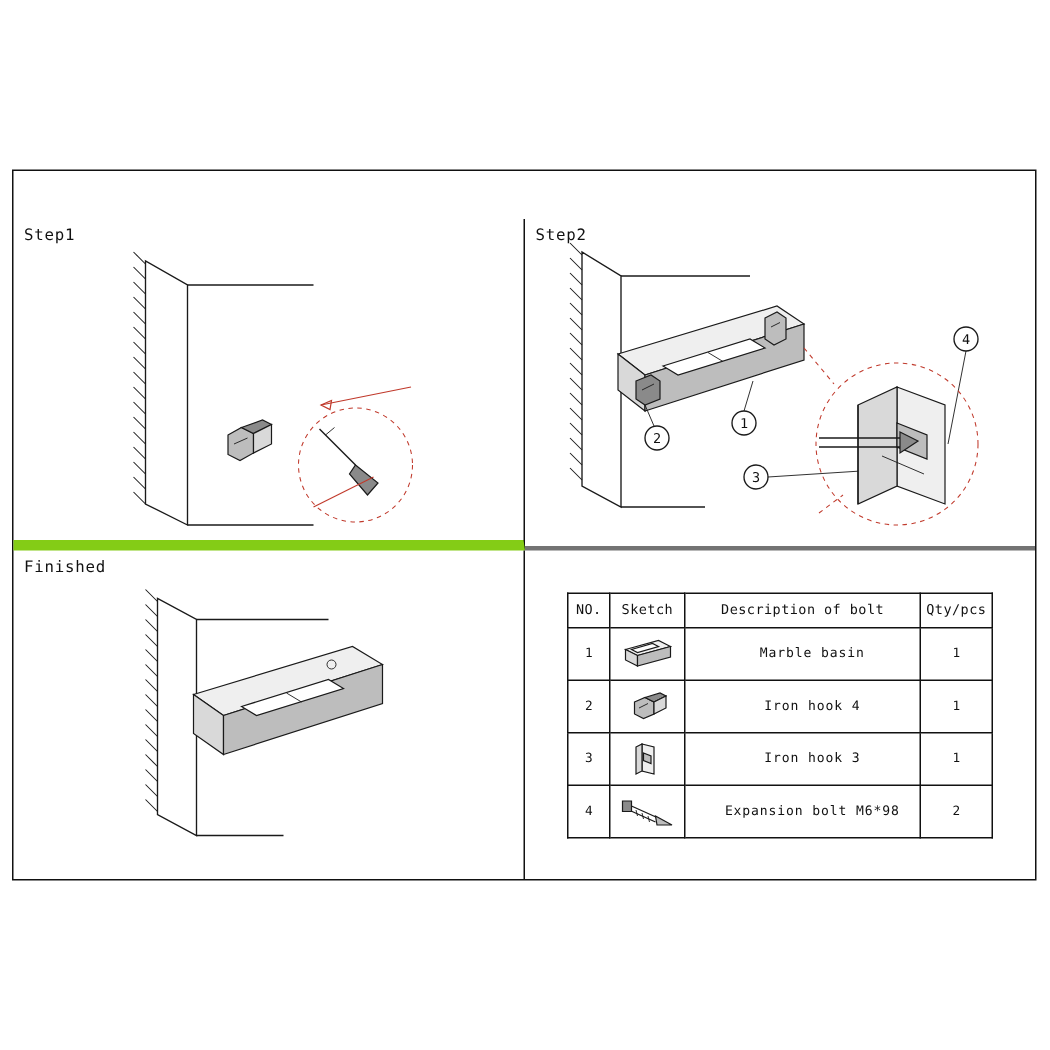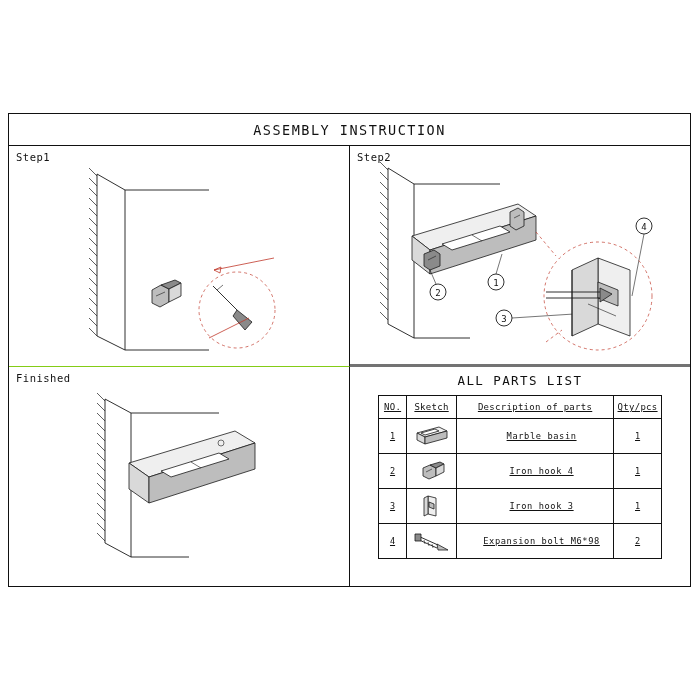--- a/index.html
+++ b/index.html
@@ -43,21 +43,21 @@
     position: absolute;
     box-sizing: border-box;
   }
   .quad-label {
     position: absolute;
     left: 7px;
     top: 5px;
     font-size: 10.5px;
     letter-spacing: 0.5px;
   }
-  #q-step1 { left: 0; top: 32px; width: 341px; height: 221px; border-right: 1px solid #111; border-bottom: 1px solid #84cc16; }
+  #q-step1 { left: 0; top: 32px; width: 341px; height: 221px; border-right: 1px solid #111; border-bottom: 7px solid #84cc16; }
   #q-step2 { left: 341px; top: 32px; width: 340px; height: 221px; border-bottom: 3px solid #737373; }
   #q-finished { left: 0; top: 253px; width: 341px; height: 219px; border-right: 1px solid #111; text-decoration: underline; }
   #q-parts { left: 341px; top: 253px; width: 340px; height: 219px; }
 
   .parts-title {
     position: absolute;
     left: 0;
     top: 6px;
     width: 100%;
     text-align: center;
@@ -71,21 +71,20 @@
     width: 284px;
     border-collapse: collapse;
     font-size: 8.5px;
   }
   table.parts th, table.parts td {
     border: 1px solid #111;
     text-align: center;
     vertical-align: middle;
     padding: 0;
     font-weight: normal;
-    text-decoration: underline;
   }
   table.parts thead th { height: 22px; font-size: 9px; letter-spacing: 0.3px; }
   table.parts tbody td { height: 34px; }
   .col-no { width: 26px; }
   .col-sketch { width: 47px; margin-left: 44px; }
   .col-desc { width: 150px; }
   .col-qty { width: 45px; }
   .desc-text { letter-spacing: 0.6px; font-size: 8.7px; padding-left: 13px; }
   .sketch-cell svg { display: block; margin: 0 auto; }
 
@@ -100,23 +99,20 @@
   .fill-md { fill: #bdbdbd; stroke: #1a1a1a; stroke-width: 0.8; }
   .fill-dk { fill: #8a8a8a; stroke: #1a1a1a; stroke-width: 0.8; }
   .fill-w { fill: #ffffff; stroke: #1a1a1a; stroke-width: 0.8; }
   .callout-txt { font-family: "DejaVu Sans Mono", monospace; font-size: 9px; fill: #111; }
 </style>
 </head>
 <body>
 
 <div class="sheet">
 
-  <div class="title-bar">
-    <span class="title-text">ASSEMBLY INSTRUCTION</span>
-  </div>
 
   <div class="quad" id="q-step1">
     <span class="quad-label">Step1</span>
     <svg class="art" width="341" height="221" viewBox="0 0 341 221">
 
       <g>
         <path class="ln" d="M88 28 L88 190 L116 204 L116 44 Z"></path>
         <path class="ln" d="M116 44 L200 44"></path>
         <path class="ln" d="M116 204 L200 204"></path>
         <g class="hatch">
@@ -277,27 +273,26 @@
         <polygon class="fill-gray" points="120,96 140,110 140,136 120,122"></polygon>
         <polygon class="fill-md" points="140,110 246,76 246,102 140,136"></polygon>
         <polygon class="fill-w" points="152,104 210,86 220,92 162,110"></polygon>
         <path class="ln-thin" d="M182 95 L192 101"></path>
         <circle class="ln-thin" cx="212" cy="76" r="3" fill="#bdbdbd"></circle>
       </g>
     </svg>
   </div>
 
   <div class="quad" id="q-parts">
-    <div class="parts-title">ALL PARTS LIST</div>
     <table class="parts">
       <thead>
         <tr>
           <th class="col-no">NO.</th>
           <th class="col-sketch">Sketch</th>
-          <th class="col-desc">Description of parts</th>
+          <th class="col-desc">Description of bolt</th>
           <th class="col-qty">Qty/pcs</th>
         </tr>
       </thead>
       <tbody>
         <tr>
           <td>1</td>
           <td class="sketch-cell">
             <svg width="38" height="24" viewBox="0 0 38 24">
               <polygon class="fill-lt" points="4,9 26,3 34,7 12,13"></polygon>
               <polygon class="fill-gray" points="4,9 12,13 12,20 4,16"></polygon>

